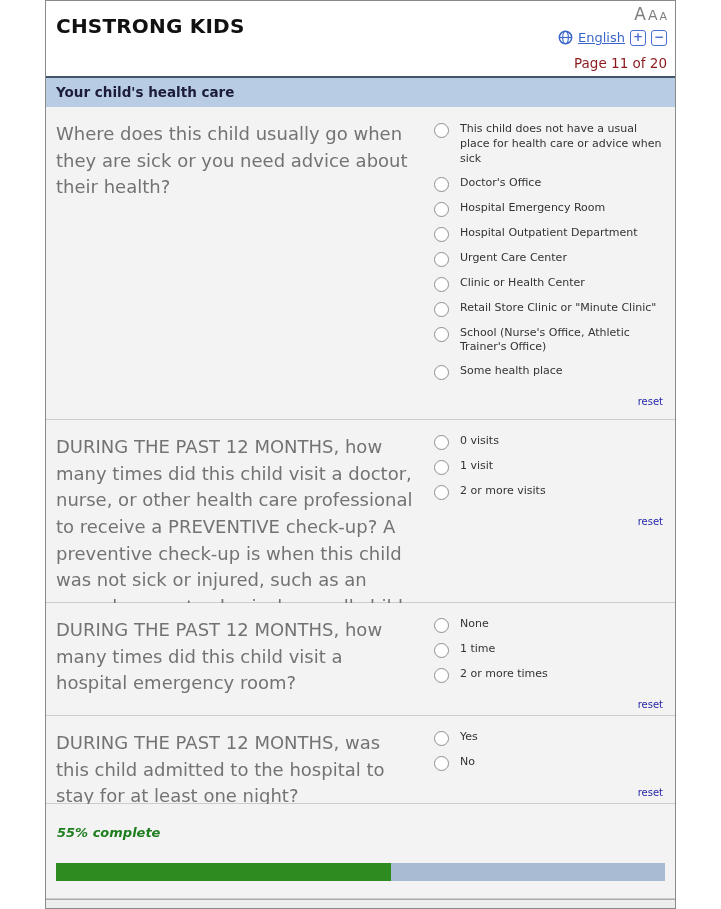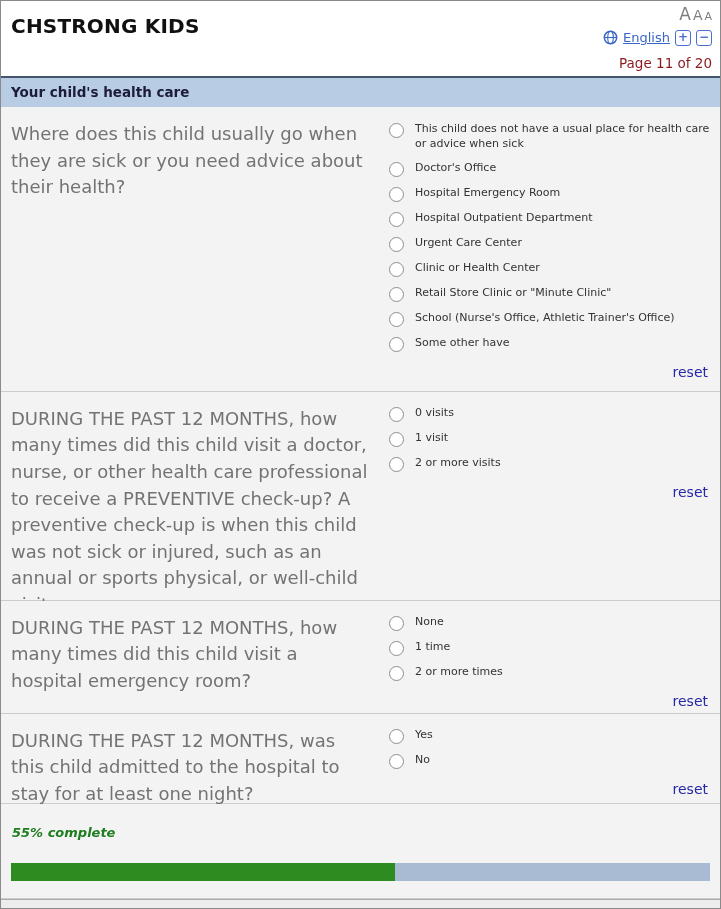--- a/index.html
+++ b/index.html
@@ -1,19 +1,19 @@
 <!DOCTYPE html>
 <html><head>
 <meta charset="utf-8">
 <style>
   * { box-sizing: border-box; margin: 0; padding: 0; }
   html,body { background:#fff; }
   body { font-family: "DejaVu Sans", "Liberation Sans", sans-serif; }
   .page {
-    width: 721px; height: 909px; margin: 0 auto;
+    width: 631px; height: 909px; margin: 0 auto;
     border: 1px solid #8a8a8a; background: #f3f3f3;
     display: flex; flex-direction: column; overflow: hidden;
   }
   
   .header { background:#fff; height:77px; position:relative; border-bottom:2px solid #44546a; flex:none; }
   .app-title { position:absolute; left:10px; top:13px; font-size:20px; font-weight:700; color:#111; letter-spacing:0.2px; }
   .hdr-right { position:absolute; right:8px; top:3px; text-align:right; }
   .font-sizer { color:#7e7e7e; line-height:20px; }
   .font-sizer .a1 { font-size:17px; }
   .font-sizer .a2 { font-size:14px; margin-left:2px; }
@@ -29,21 +29,21 @@
   .page-indicator { position:absolute; right:8px; bottom:5px; color:#8b1a1e; font-weight:400; font-size:13.5px; }
   
   .section-bar { background:#b8cce4; padding:6px 10px 7px 10px; font-size:13.5px; font-weight:700; color:#1c1c38; flex:none; }
   
   .qblock { display:flex; padding:14px 10px 4px 10px; border-bottom:1px solid #cccccc; background:#f3f3f3; }
   .qtext { width:378px; padding-right:18px; font-size:18px; font-weight:400; color:#737373; line-height:1.48; flex:none; }
   .qopts { flex:1; display:flex; flex-direction:column; }
   .opt { display:flex; gap:11px; margin-bottom:9px; font-size:11px; color:#333; line-height:1.35; cursor:pointer; }
   .radio { width:15px; height:15px; border:1px solid #8e8e8e; border-radius:50%; background:#fff; flex:none; margin-top:1px; }
   .reset-row { text-align:right; padding:1px 2px 6px 0; }
-  .reset-link { color:#2626a8; font-size:14px; cursor:pointer; }
+  .reset-link { color:#2626a8; font-size:10px; cursor:pointer; }
   #q1 .qopts { padding-top:1px; }
   #q2, #q3 { min-height:113px; }
   #q4 { min-height:88px; }
   
   .progress-section { border-bottom:1px solid #cccccc; padding:0 10px; background:#f3f3f3; flex:none; }
   .progress-label { color:#1e7d1e; font-weight:700; font-style:italic; font-size:13px; margin:21px 0 0 1px; }
   .progress-track { height:18px; background:#a9bbd3; margin:23px 0 17px 0; }
   .progress-fill { height:100%; background:#2e8b1f; width:0; }
   
   .footer { position:relative; flex:1; background:#f3f3f3; }
@@ -108,21 +108,21 @@
       <div class="opt">
           <span class="radio"></span>
           <span>Retail Store Clinic or "Minute Clinic"</span>
         </div>
       <div class="opt">
           <span class="radio"></span>
           <span>School (Nurse's Office, Athletic Trainer's Office)</span>
         </div>
       <div class="opt">
           <span class="radio"></span>
-          <span>Some other have</span>
+          <span>Some health place</span>
         </div>
       <div class="reset-row"><span class="reset-link">reset</span></div>
     </div>
   </div>
 
   <div class="qblock" id="q2">
     <div class="qtext">DURING THE PAST 12 MONTHS, how many times did this child visit a doctor, nurse, or other health care professional to receive a PREVENTIVE check-up? A preventive check-up is when this child was not sick or injured, such as an annual or sports physical, or well-child visit.</div>
     <div class="qopts">
       <div class="opt">
           <span class="radio"></span>

